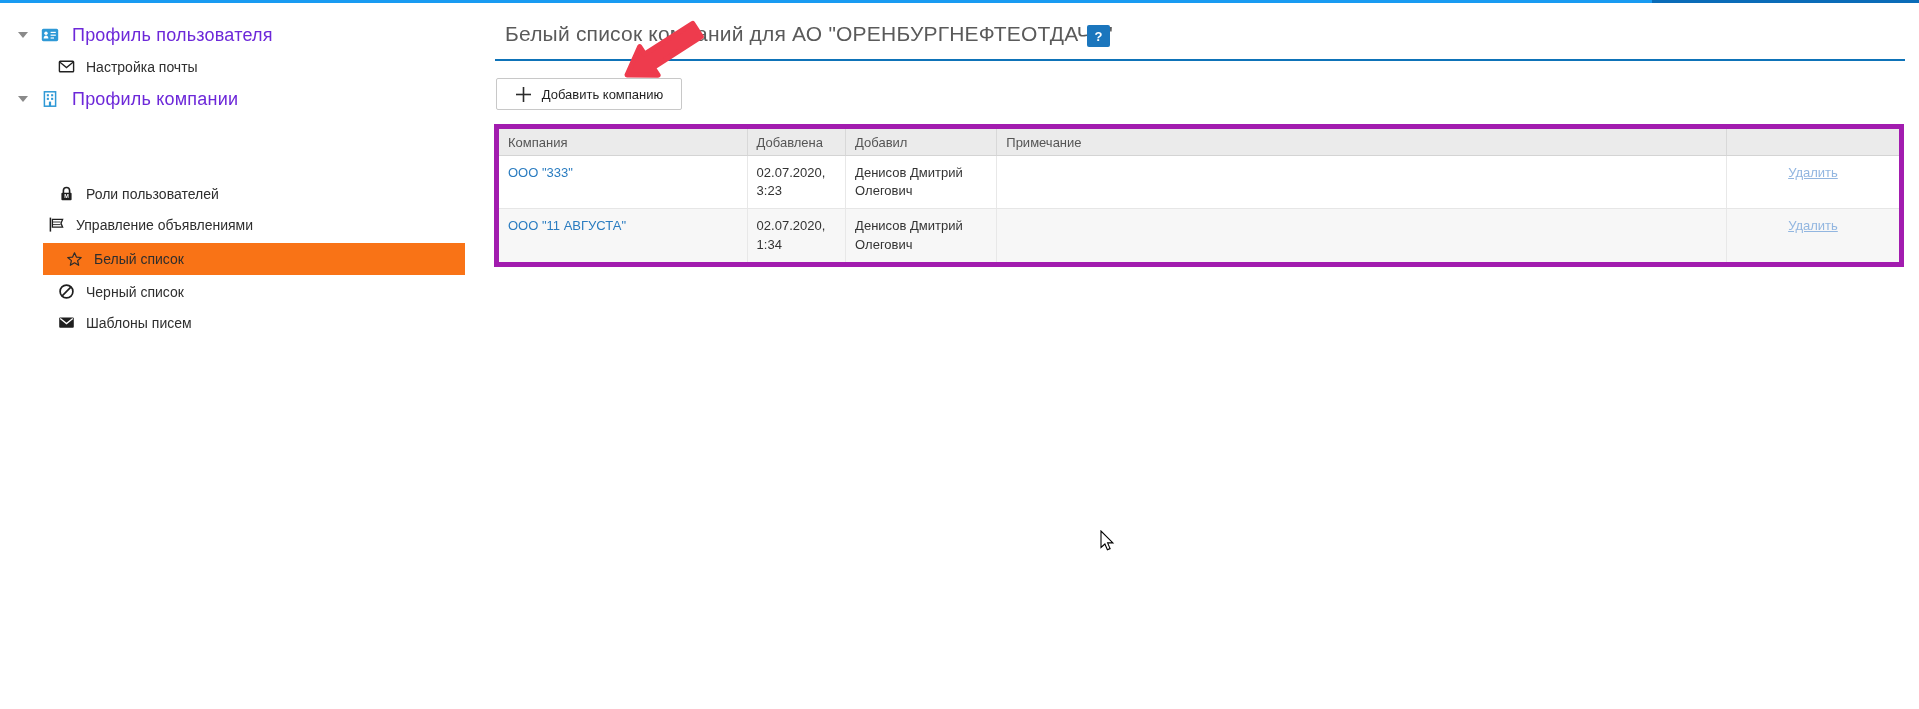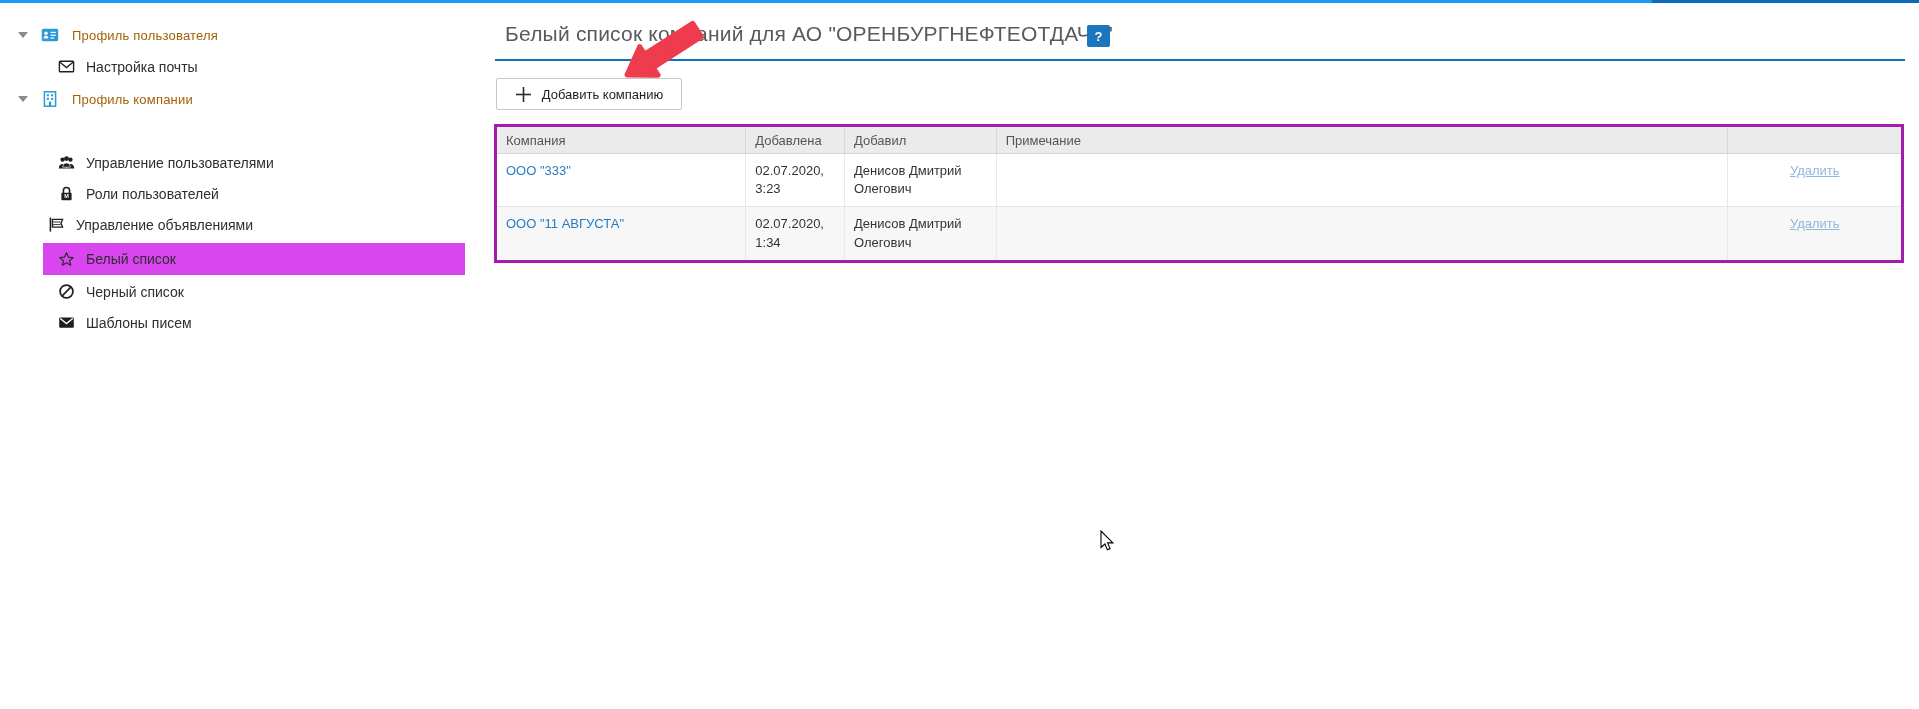--- a/index.html
+++ b/index.html
@@ -11,41 +11,41 @@
   .topbar .seg-left  { position:absolute; left:0; top:0; width:1652px; height:3px; background:#189bf2; }
   .topbar .seg-right { position:absolute; left:1652px; top:0; width:267px; height:3px; background:#0a6cb8; }
 
   
   .sidebar { position:absolute; left:0; top:0; width:470px; height:709px; }
   .side-row { position:absolute; left:0; width:465px; display:flex; align-items:center; cursor:pointer; }
   .sec-hdr { height:30px; padding-left:18px; }
   .sec-hdr .caret { width:0; height:0; border-left:5px solid transparent; border-right:5px solid transparent;
                     border-top:6px solid #8a8a8a; margin-right:13px; }
   .sec-hdr .sec-icon { width:18px; height:18px; margin-right:13px; flex:0 0 auto; }
-  .sec-hdr .sec-label { font-size:13px; color:#a16207; font-weight:400; letter-spacing:0.2px; }
+  .sec-hdr .sec-label { font-size:18px; color:#6d28d9; font-weight:400; letter-spacing:0.2px; }
   .sub-row { height:31px; padding-left:58px; }
   .sub-row .item-icon { width:17px; height:17px; margin-right:11px; flex:0 0 auto; }
   .sub-row .item-label { font-size:14px; color:#2e2e2e; }
-  .sub-row.active { background:#d946ef; left:43px; width:422px; padding-left:15px; height:32px; }
+  .sub-row.active { background:#f97316; left:43px; width:422px; padding-left:23px; height:32px; }
 
   
   .page-title { position:absolute; left:505px; top:22px; font-size:21px; font-weight:300;
                 color:#5a5a5a; letter-spacing:0.2px; white-space:nowrap; }
   .help-btn { position:absolute; left:1087px; top:25px; width:23px; height:22px; background:#1b76bd;
               color:#fff; font-size:13px; font-weight:bold; border:none; border-radius:2px;
               display:flex; align-items:center; justify-content:center; cursor:pointer; }
   .title-divider { position:absolute; left:495px; top:59px; width:1410px; height:2px; background:#0e73b8; }
 
   .add-btn { position:absolute; left:496px; top:78px; width:186px; height:32px; background:#fff;
              border:1px solid #c8c8c8; border-radius:2px; display:flex; align-items:center;
              justify-content:center; gap:10px; font-size:13px; color:#1f1f1f; cursor:pointer;
              font-family:inherit; }
 
   
-  .wl-table { position:absolute; left:494px; top:124px; width:1410px; border:3px solid #a21caf;
+  .wl-table { position:absolute; left:494px; top:124px; width:1410px; border:5px solid #a21caf;
               font-size:13px; }
   .t-head { display:flex; background:#ebebeb; height:27px; border-bottom:1px solid #d4d4d4; }
   .th { padding:6px 9px 0 9px; color:#555; border-right:1px solid #d8d8d8; overflow:hidden; white-space:nowrap; }
   .t-row { display:flex; min-height:47px; background:#fff; border-bottom:1px solid #e6e6e6; }
   .t-row:last-child { border-bottom:none; }
   .t-row.alt { background:#f7f7f7; }
   .td { padding:8px 9px; color:#333; border-right:1px solid #e8e8e8; line-height:1.4; }
   .c0 { width:250px; } .c1 { width:99px; } .c2 { width:152px; } .c3 { width:734px; }
   .c4 { width:173px; border-right:none; text-align:center; }
   .company-link { color:#2a7cc0; text-decoration:none; cursor:pointer; }
@@ -93,31 +93,20 @@
       <rect x="5.8" y="4.2" width="2.1" height="2.1" fill="#2f99d6"></rect>
       <rect x="10.1" y="4.2" width="2.1" height="2.1" fill="#2f99d6"></rect>
       <rect x="5.8" y="7.8" width="2.1" height="2.1" fill="#2f99d6"></rect>
       <rect x="10.1" y="7.8" width="2.1" height="2.1" fill="#2f99d6"></rect>
       <rect x="7.9" y="11.6" width="2.2" height="4.4" fill="#2f99d6"></rect>
     </svg>
     <span class="sec-label">Профиль компании</span>
   </div>
 
 
-  <div class="side-row sub-row" style="top:147px;">
-    <svg class="item-icon icon-svg" viewBox="0 0 17 17">
-      <circle cx="4.6" cy="5.6" r="2.2" fill="#1f1f1f"></circle>
-      <circle cx="12.4" cy="5.6" r="2.2" fill="#1f1f1f"></circle>
-      <circle cx="8.5" cy="4.6" r="2.4" fill="#1f1f1f"></circle>
-      <path d="M0.8 14.4 c0-3 1.8-4.4 3.8-4.4 s3.8 1.4 3.8 4.4 z" fill="#1f1f1f"></path>
-      <path d="M8.6 14.4 c0-3 1.8-4.4 3.8-4.4 s3.8 1.4 3.8 4.4 z" fill="#1f1f1f"></path>
-      <path d="M4.7 13.2 c0-2.8 1.7-4.2 3.8-4.2 s3.8 1.4 3.8 4.2 z" fill="#1f1f1f" stroke="#fff" stroke-width="0.7"></path>
-    </svg>
-    <span class="item-label">Управление пользователями</span>
-  </div>
 
   <div class="side-row sub-row" style="top:178px;">
     <svg class="item-icon icon-svg" viewBox="0 0 17 17">
       <path d="M5.4 8 V5.6 a3.1 3.1 0 0 1 6.2 0 V8" fill="none" stroke="#1f1f1f" stroke-width="1.6"></path>
       <rect x="3.4" y="7.8" width="10.2" height="7.4" rx="1" fill="#1f1f1f"></rect>
       <text x="8.5" y="13" font-size="5.5" fill="#fff" text-anchor="middle" font-family="Liberation Sans, sans-serif" font-weight="bold">M</text>
     </svg>
     <span class="item-label">Роли пользователей</span>
   </div>
 

